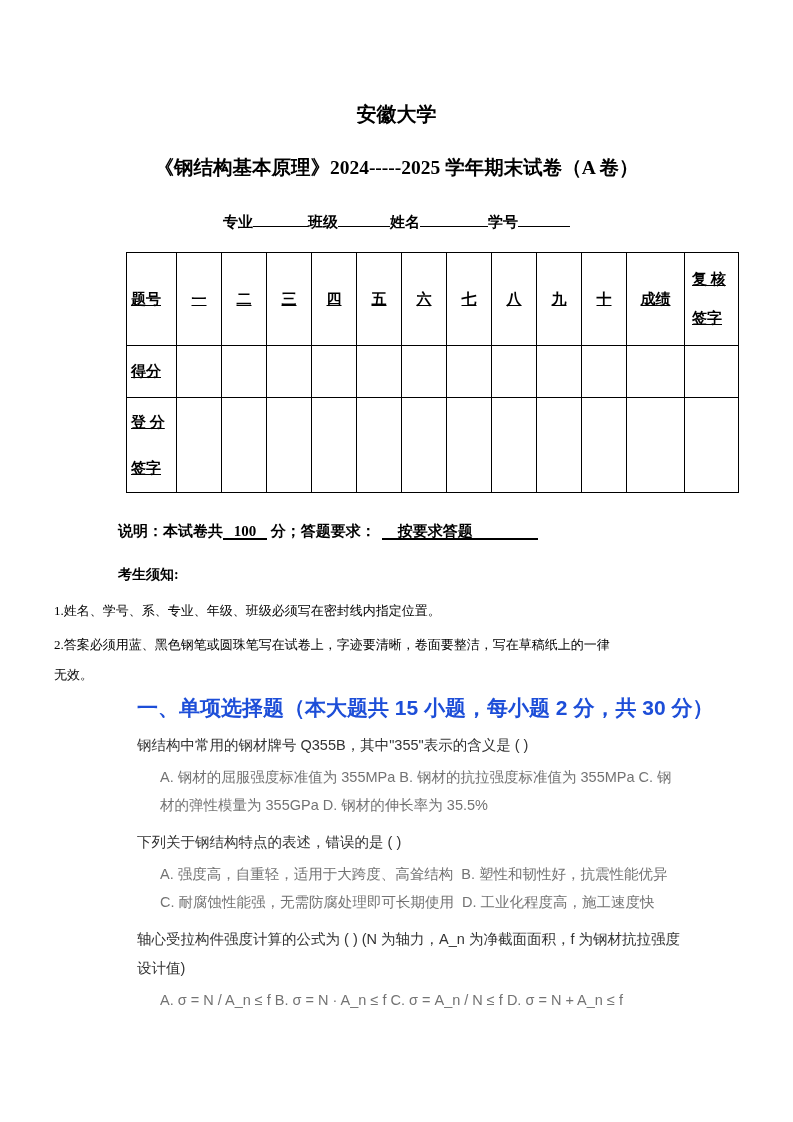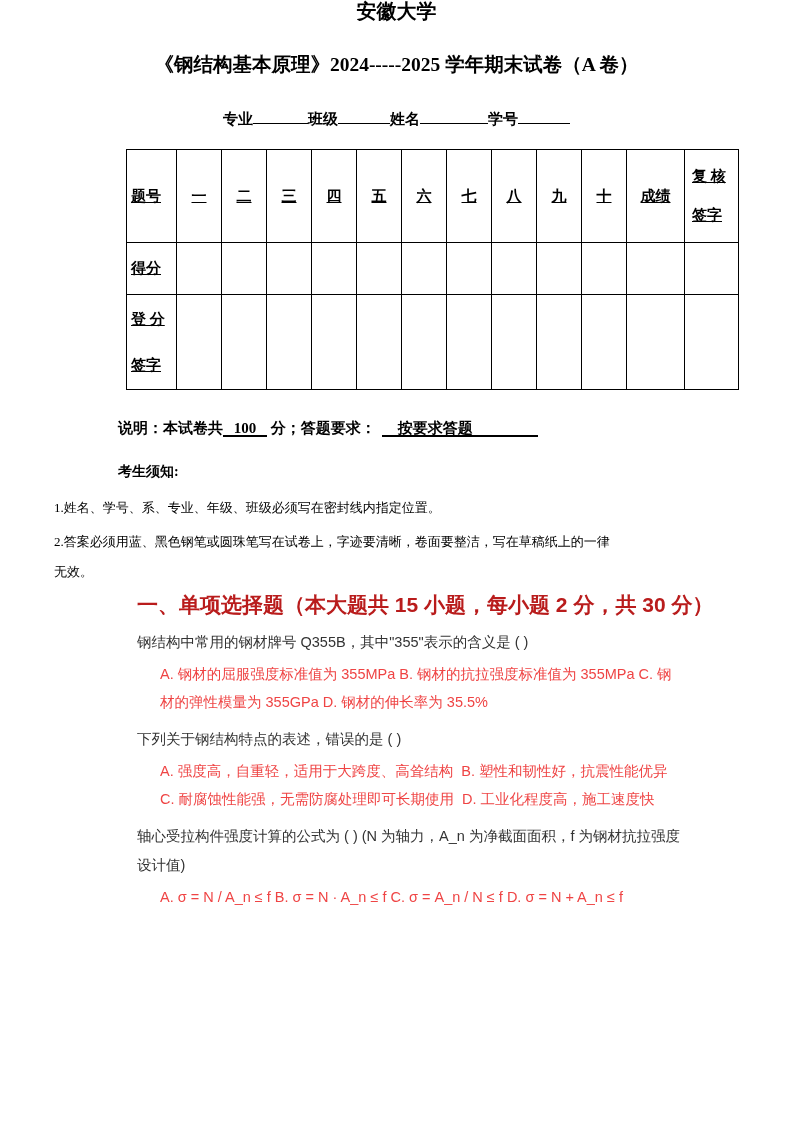--- a/index.html
+++ b/index.html
@@ -6,20 +6,21 @@
   html, body { background: #ffffff; }
   body {
     width: 793px; height: 1122px;
     font-family: "Liberation Serif", serif;
     color: #000;
     position: relative;
     overflow: hidden;
   }
   .page {
     width: 793px; height: 1122px;
+    padding-top: 103px;
     background: #fff;
   }
   .title {
     font-size: 20px; font-weight: bold;
     text-align: center; line-height: 22px;
     font-family: "Liberation Serif", serif;
   }
   .subtitle {
     margin-top: 31px;
     font-size: 19.5px; font-weight: bold;
@@ -92,38 +93,38 @@
     font-size: 13px; font-weight: normal;
     line-height: 30px;
   }
   .note + .note { margin-top: 4px; }
 
   .section-heading {
     margin: 4px 0 0 137px;
     font-family: "Liberation Sans", sans-serif;
     font-size: 21px; font-weight: bold;
     line-height: 28px;
-    color: #b91c1c;
+    color: #1d4ed8;
   }
   .question { margin-left: 137px; }
   .q-stem {
     margin-top: 9px;
     width: 546px;
     font-family: "Liberation Sans", sans-serif;
     font-size: 14.5px;
     line-height: 29px;
     color: #333;
   }
   .q-options {
     margin: 3px 0 0 23px;
     width: 522px;
     font-family: "Liberation Sans", sans-serif;
     font-size: 14.5px;
     line-height: 28px;
-    color: #ef4444;
+    color: #737373;
     white-space: pre-wrap;
   }
 </style>
 </head>
 <body>
 
 <div class="page">
 
   <div class="title">安徽大学</div>
 

